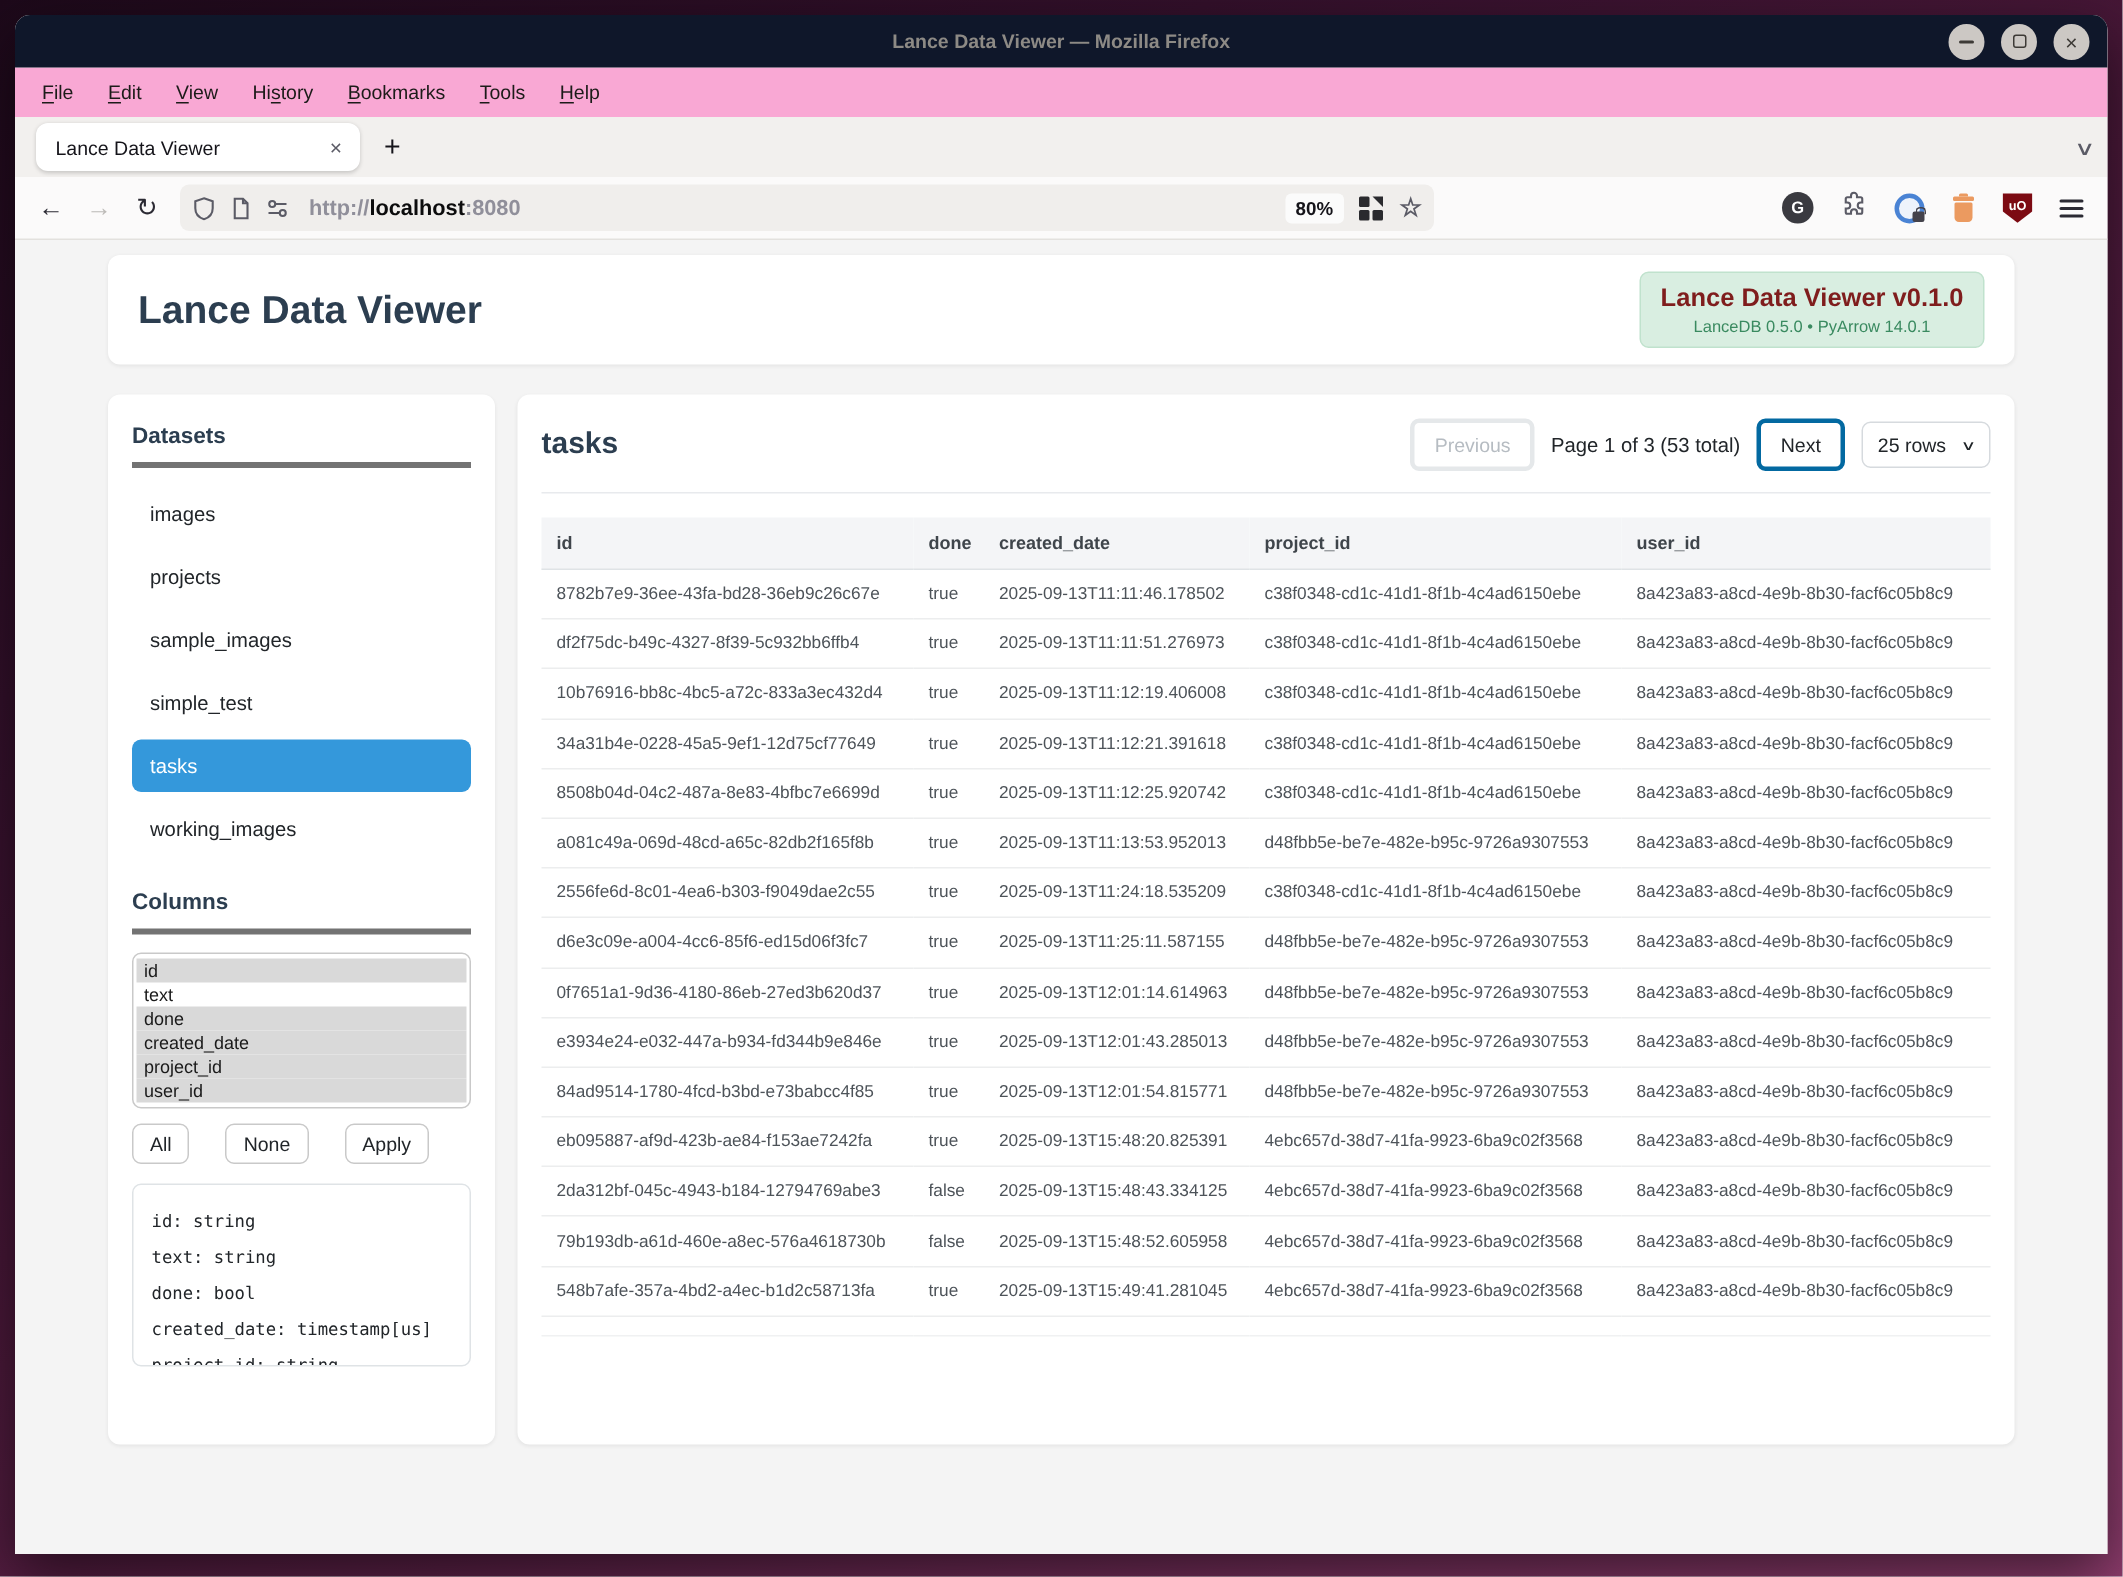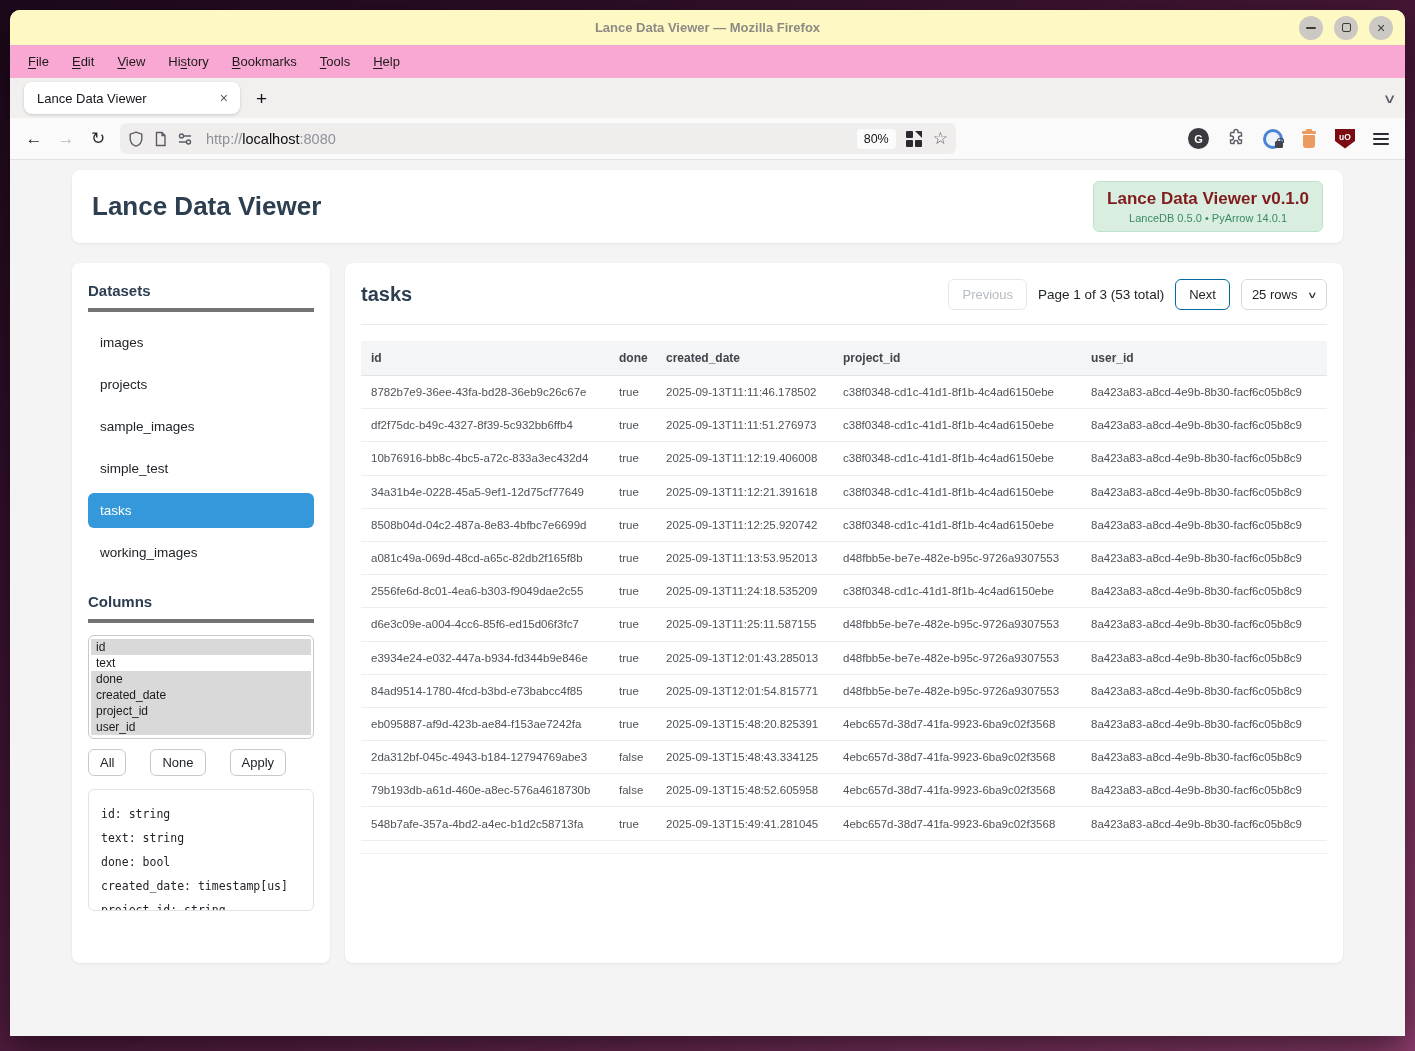--- a/index.html
+++ b/index.html
@@ -4,21 +4,21 @@
 <style>
   * { margin:0; padding:0; box-sizing:border-box; }
   html,body { width:1415px; height:1051px; overflow:hidden; font-family:"Liberation Sans", sans-serif; }
   .desktop { position:absolute; inset:0;
     background:linear-gradient(150deg,#1d091a 0%,#33102b 25%,#471737 45%,#5c2147 65%,#7c3260 85%,#8f3d6e 100%); }
   .window { position:absolute; left:10px; top:10px; width:1395px; height:1026px;
     border-radius:10px 10px 0 0; overflow:hidden; display:flex; flex-direction:column;
     box-shadow:0 14px 40px rgba(0,0,0,.55); background:#fff; }
 
   
-  .titlebar { flex:0 0 35px; background:#fef9c3; position:relative; display:flex; align-items:center; justify-content:center; }
+  .titlebar { flex:0 0 35px; background:#0f172a; position:relative; display:flex; align-items:center; justify-content:center; }
   .titlebar-title { font-size:13px; font-weight:700; color:#8d8a85; }
   .window-controls { position:absolute; right:12px; top:50%; transform:translateY(-50%); display:flex; gap:11px; }
   .wc { width:24px; height:24px; border-radius:50%; background:#ccc8c4; display:flex; align-items:center; justify-content:center; color:#3d3a36; }
   .wc-min { width:10px; height:2px; background:#3d3a36; border-radius:1px; }
   .wc-max { width:9px; height:9px; border:1.6px solid #3d3a36; border-radius:2px; }
   .wc-close { font-size:14px; line-height:1; color:#3d3a36; }
 
   
   .menubar { flex:0 0 33px; background:#f9a8d4; display:flex; align-items:center; padding-left:18px; gap:23px; }
   .menu-item { font-size:13px; color:#1c1b19; cursor:default; }
@@ -30,21 +30,21 @@
     display:flex; align-items:center; padding:0 8px 0 13px; box-shadow:0 1px 3px rgba(0,0,0,.18); }
   .tab-title { flex:1; font-size:13px; color:#15141a; white-space:nowrap; overflow:hidden; }
   .tab-close { font-size:14px; color:#5b5b66; padding:0 4px; }
   .newtab-btn { margin-left:16px; font-size:19px; color:#15141a; line-height:1; }
   .alltabs-btn { margin-left:auto; color:#5b5b66; font-size:13px; transform:scaleX(1.5); }
 
   
   .navbar { flex:0 0 42px; background:#fbfafa; border-bottom:1px solid #e3e1de; display:flex; align-items:center; padding:0 8px; }
   .nav-btn { width:32px; text-align:center; font-size:17px; color:#2b2a33; }
   .nav-btn.disabled { color:#bdbbb8; }
-  .urlbar { width:836px; height:31px; background:#f0eeec; border-radius:6px; display:flex; align-items:center; padding:0 8px; margin-left:6px; }
+  .urlbar { width:836px; height:31px; background:#f0eeec; border-radius:6px; display:flex; align-items:center; padding:0 8px; margin-left:6px;font-weight:bold; }
   .urlicon { display:flex; align-items:center; margin-right:9px; }
   .url-text { flex:1; font-size:14.5px; color:#0c0c0d; margin-left:4px; white-space:nowrap; overflow:hidden; }
   .url-dim { color:#908f9a; }
   .zoom-chip { background:#fbfbfb; border-radius:4px; padding:3px 7px; font-size:12.5px; color:#15141a; margin-right:10px; }
   .grid-icon { width:16px; height:16px; display:grid; grid-template-columns:7px 7px; grid-template-rows:7px 7px; gap:2px; margin-right:11px; }
   .grid-sq { background:#2a2a2e; border-radius:1px; }
   .grid-tri { width:0; height:0; border-top:7px solid #2a2a2e; border-left:7px solid transparent; }
   .star-icon { font-size:17px; color:#5b5b66; line-height:1; }
   .ext-group { margin-left:auto; display:flex; align-items:center; gap:18px; padding-right:8px; }
   .g-badge { width:21px; height:21px; border-radius:50%; background:#3a3a40; color:#fff; font-weight:700; font-size:11px; display:flex; align-items:center; justify-content:center; }
@@ -86,21 +86,21 @@
   .schema-heading { margin-top:26px; }
   .schema-box { margin-top:13px; border:1px solid #dfe3e6; border-radius:6px; padding:12px; height:122px; overflow:hidden;
     font-family:"DejaVu Sans Mono", monospace; font-size:11.5px; color:#212529; }
   .schema-line { line-height:24px; white-space:pre; }
 
   
   .main-card { flex:1; height:700px; padding:16px; overflow:hidden; }
   .main-head { display:flex; align-items:center; justify-content:space-between; }
   .table-title { font-size:20px; font-weight:700; color:#2c3e50; }
   .pager { display:flex; align-items:center; gap:11px; }
-  .pbtn { border:1px solid #0369a1; background:#fff; border-radius:6px; padding:7px 13px; font-size:13px; color:#212529; font-family:inherit; }
+  .pbtn { border:3px solid #0369a1; background:#fff; border-radius:6px; padding:7px 13px; font-size:13px; color:#212529; font-family:inherit; }
   .pbtn.disabled { color:#b6bcc2; border-color:#e5e8ea; }
   .page-status { font-size:13.5px; color:#212529; }
   .rows-select { border:1px solid #d6dade; background:#fff; border-radius:6px; padding:7px 10px; font-size:13px; color:#212529; display:flex; align-items:center; gap:12px; }
   .sel-chev { font-size:9px; color:#212529; transform:scaleX(1.6); }
   .divider { border-bottom:1px solid #e8eaed; margin-top:14px; }
   table { width:100%; border-collapse:collapse; margin-top:16px; table-layout:fixed; }
   th { background:#f4f5f7; text-align:left; font-size:12px; font-weight:700; color:#3f454b; padding:10px; border-bottom:1px solid #dfe3e6; white-space:nowrap; }
   th:nth-child(1){ width:248px; } th:nth-child(2){ width:47px; } th:nth-child(3){ width:177px; } th:nth-child(4){ width:248px; }
   td { font-size:11.5px; color:#4d5359; padding:0 10px; height:33.2px; border-bottom:1px solid #ecedee; white-space:nowrap; overflow:hidden; }
   tr.partial td { height:13px; border-bottom:1px solid #f0f1f2; }
@@ -332,20 +332,27 @@
                     <td>8a423a83-a8cd-4e9b-8b30-facf6c05b8c9</td>
                   </tr>
                   <tr>
                     <td>d6e3c09e-a004-4cc6-85f6-ed15d06f3fc7</td>
                     <td>true</td>
                     <td>2025-09-13T11:25:11.587155</td>
                     <td>d48fbb5e-be7e-482e-b95c-9726a9307553</td>
                     <td>8a423a83-a8cd-4e9b-8b30-facf6c05b8c9</td>
                   </tr>
                   <tr>
+                    <td>0f7651a1-9d36-4180-86eb-27ed3b620d37</td>
+                    <td>true</td>
+                    <td>2025-09-13T12:01:14.614963</td>
+                    <td>d48fbb5e-be7e-482e-b95c-9726a9307553</td>
+                    <td>8a423a83-a8cd-4e9b-8b30-facf6c05b8c9</td>
+                  </tr>
+                  <tr>
                     <td>e3934e24-e032-447a-b934-fd344b9e846e</td>
                     <td>true</td>
                     <td>2025-09-13T12:01:43.285013</td>
                     <td>d48fbb5e-be7e-482e-b95c-9726a9307553</td>
                     <td>8a423a83-a8cd-4e9b-8b30-facf6c05b8c9</td>
                   </tr>
                   <tr>
                     <td>84ad9514-1780-4fcd-b3bd-e73babcc4f85</td>
                     <td>true</td>
                     <td>2025-09-13T12:01:54.815771</td>

